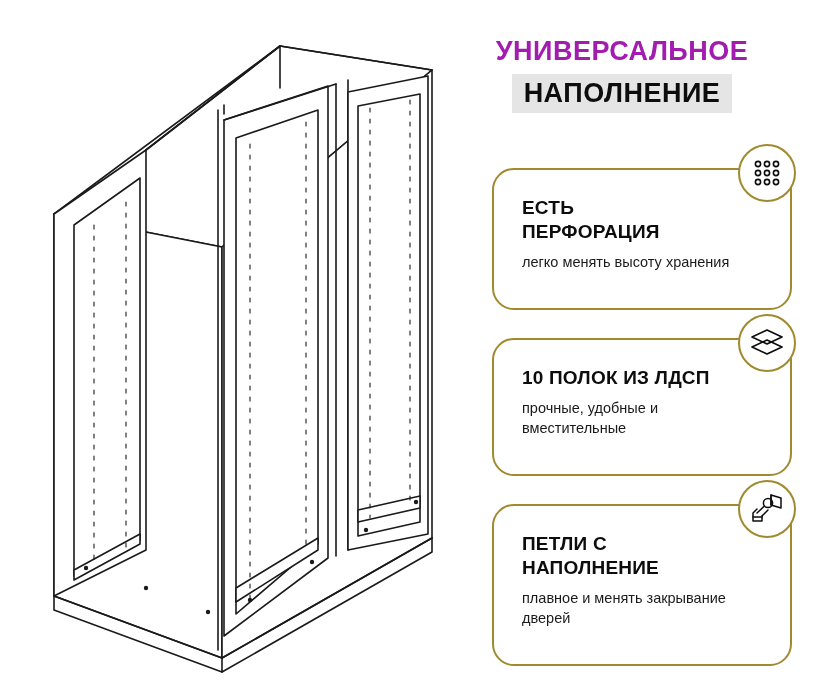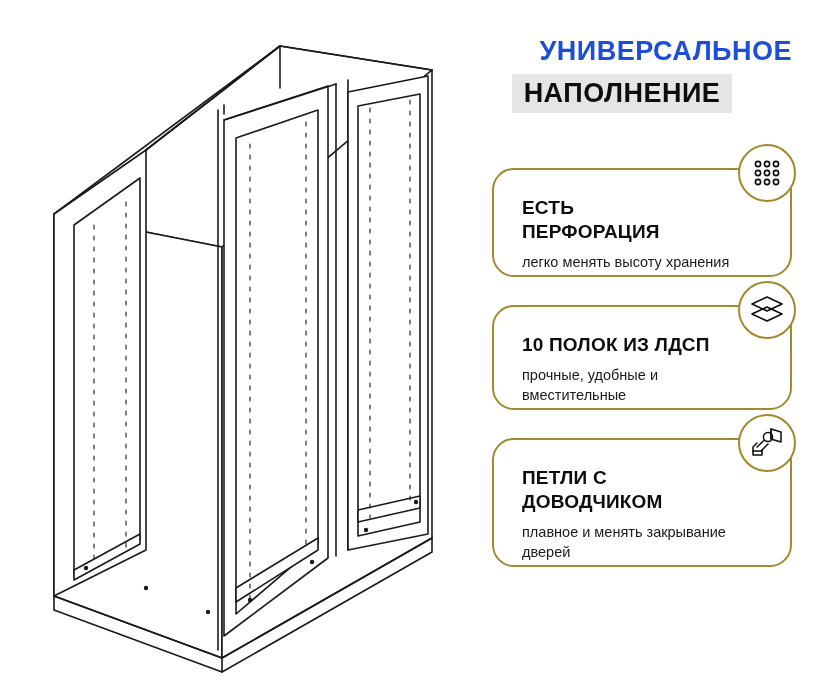--- a/index.html
+++ b/index.html
@@ -46,23 +46,22 @@
     position: absolute;
     left: 0;
     top: 34px;
     width: 340px;
     text-align: center;
   }
   .title-line1 {
     font-size: 27px;
     font-weight: bold;
     letter-spacing: 0.5px;
-    color: #1d4ed8;
+    color: #a21caf;
     line-height: 34px;
-    text-align: right;
   }
   .title-line2-wrap {
     margin-top: 6px;
     display: inline-block;
     background: #e5e5e5;
     padding: 3px 12px 4px 12px;
   }
   .title-line2 {
     font-size: 27px;
     font-weight: bold;
@@ -76,21 +75,21 @@
     left: 40px;
     top: 168px;
     width: 300px;
   }
 
   .card {
     position: relative;
     border: 2.5px solid #a08a2e;
     border-radius: 22px;
     box-sizing: border-box;
-    padding: 26px 24px 3px 28px;
+    padding: 26px 24px 36px 28px;
     margin-bottom: 28px;
     background: #ffffff;
   }
   .card-head {
     font-size: 19px;
     font-weight: bold;
     color: #0d0d0d;
     line-height: 24px;
     letter-spacing: 0.2px;
     margin-bottom: 8px;
@@ -241,19 +240,19 @@
               <path d="M22 3 L32 6 L32 16 L22 13 Z"></path>
               <path d="M22 13 L22 3"></path>
               <circle cx="19" cy="11" r="4.6"></circle>
               <path d="M15.5 14 L8 21"></path>
               <path d="M8 17 L4 21 L4 29 L13 29 L13 24"></path>
               <path d="M13 24 L19 18"></path>
               <path d="M4 25 L13 25"></path>
             </g>
           </svg>
         </div>
-        <div class="card-head">ПЕТЛИ С ДОВОДЧИКОМ</div>
+        <div class="card-head">ПЕТЛИ С НАПОЛНЕНИЕ</div>
         <div class="card-sub">плавное и менять закрывание дверей</div>
       </div>
 
     </div>
   </div>
 </div>
 
 </body></html>

